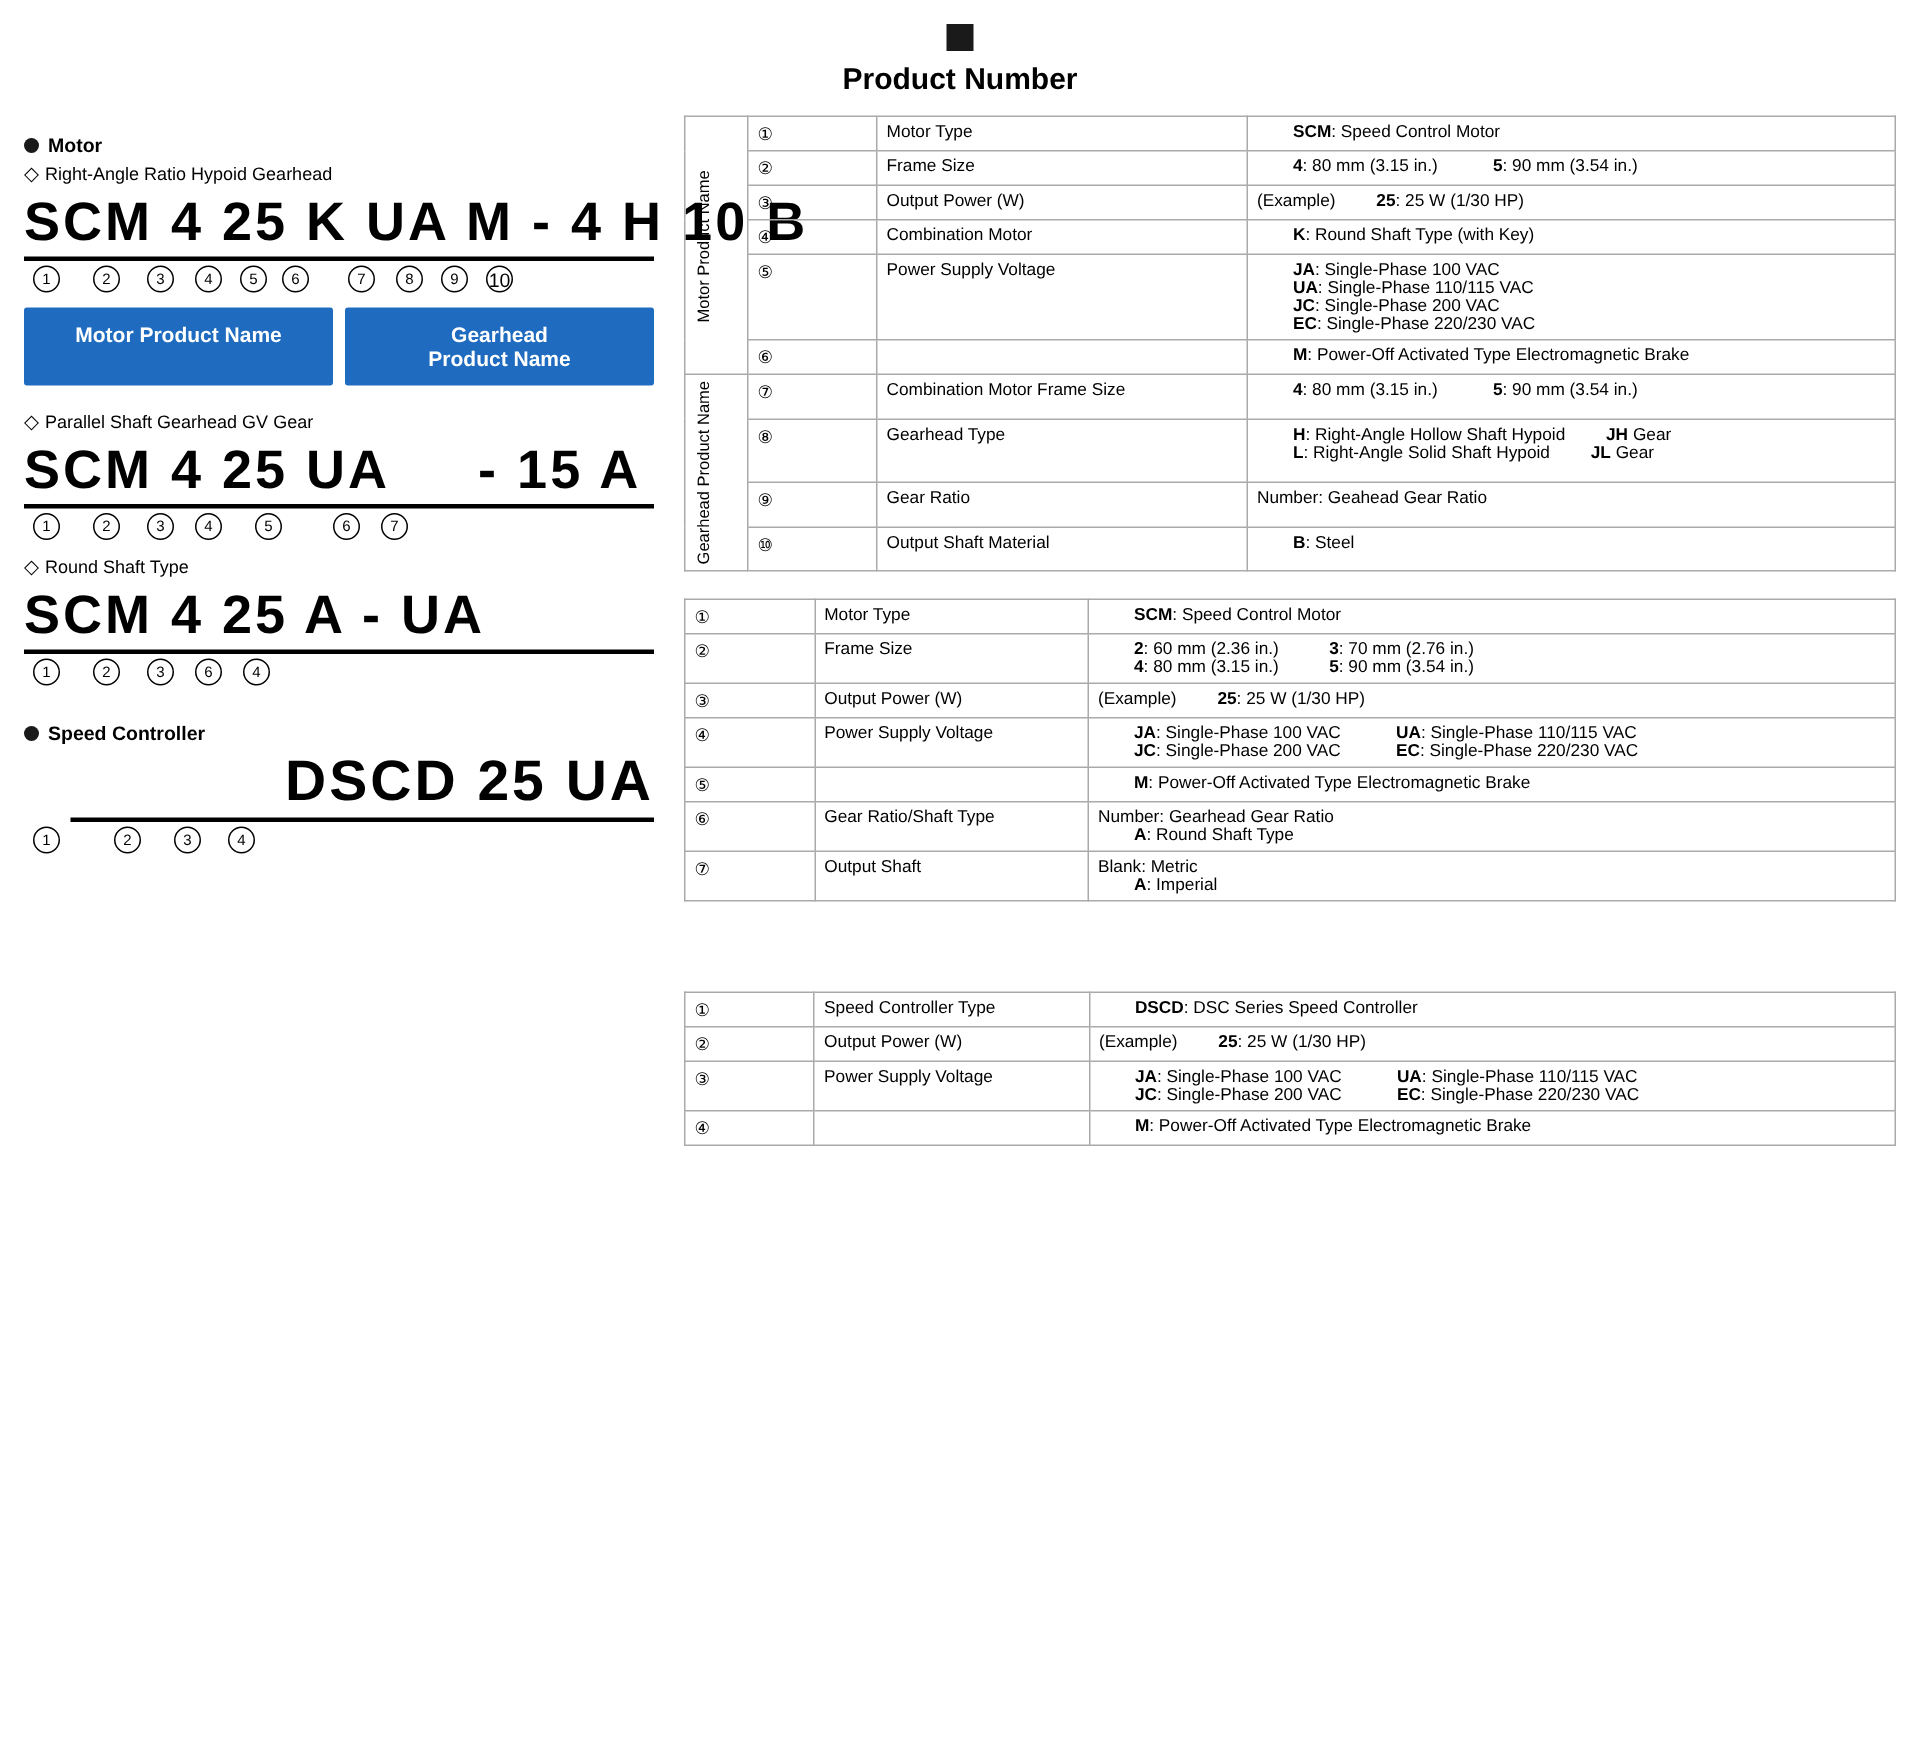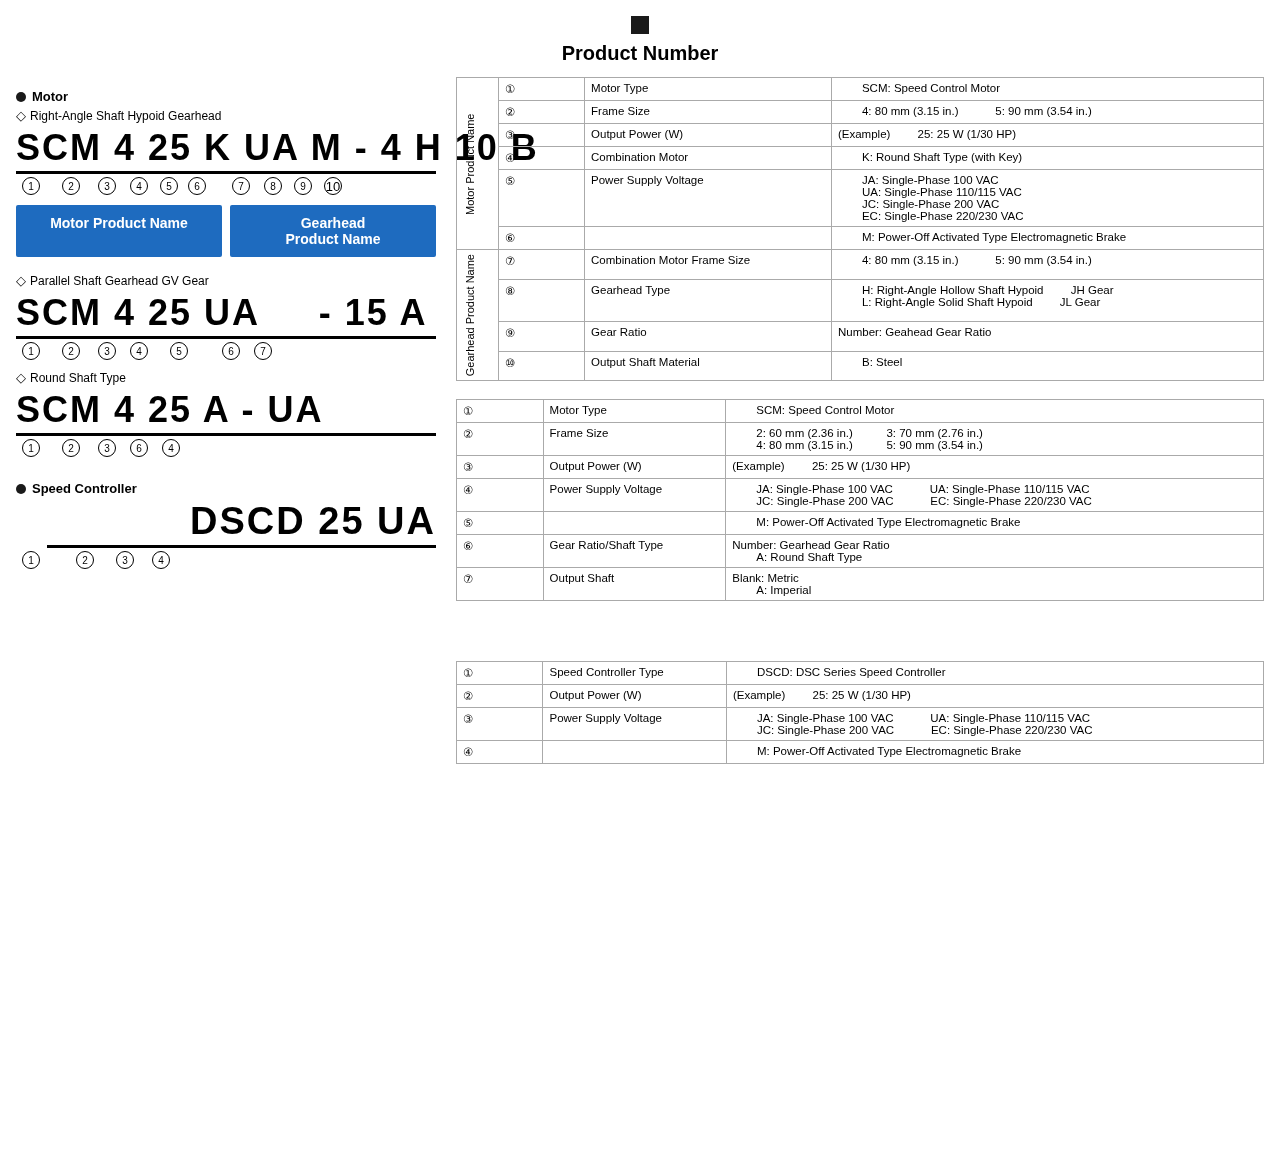--- a/index.html
+++ b/index.html
@@ -118,21 +118,21 @@
       min-width: 120px;
     }
     .info-table .value-cell {
       font-weight: normal;
     }
     .group-label {
       text-align: center;
       font-size: 11px;
       vertical-align: middle;
     }
-    b { font-weight: normal; padding-left: 24px; }
+    b { font-weight: bold; padding-left: 24px; }
     .cn-row {
       display: flex;
       align-items: center;
       margin-top: 3px;
       margin-bottom: 10px;
     }
     .speed-ctrl-section {
       margin-top: 24px;
       text-align: right;
     }
@@ -147,21 +147,21 @@
 
 <div class="main-layout">
 
   <div class="left-col">
 
     <div class="section-header">
       <span class="bullet-circle"></span>
       <span>Motor</span>
     </div>
     <div class="sub-header">
-      <span class="diamond">◇</span><span>Right-Angle Shaft Hypoid Gearhead</span>
+      <span class="diamond">◇</span><span>Right-Angle Ratio Hypoid Gearhead</span>
     </div>
 
     <div class="product-code">SCM 4 25 K UA M - 4 H 10 B</div>
 
     <div class="cn-row" style="padding-left:4px;">
       <span class="circled" style="margin-left:2px;">1</span>
       <span style="width:22px;display:inline-block;"></span>
       <span class="circled">2</span>
       <span style="width:18px;display:inline-block;"></span>
       <span class="circled">3</span>

